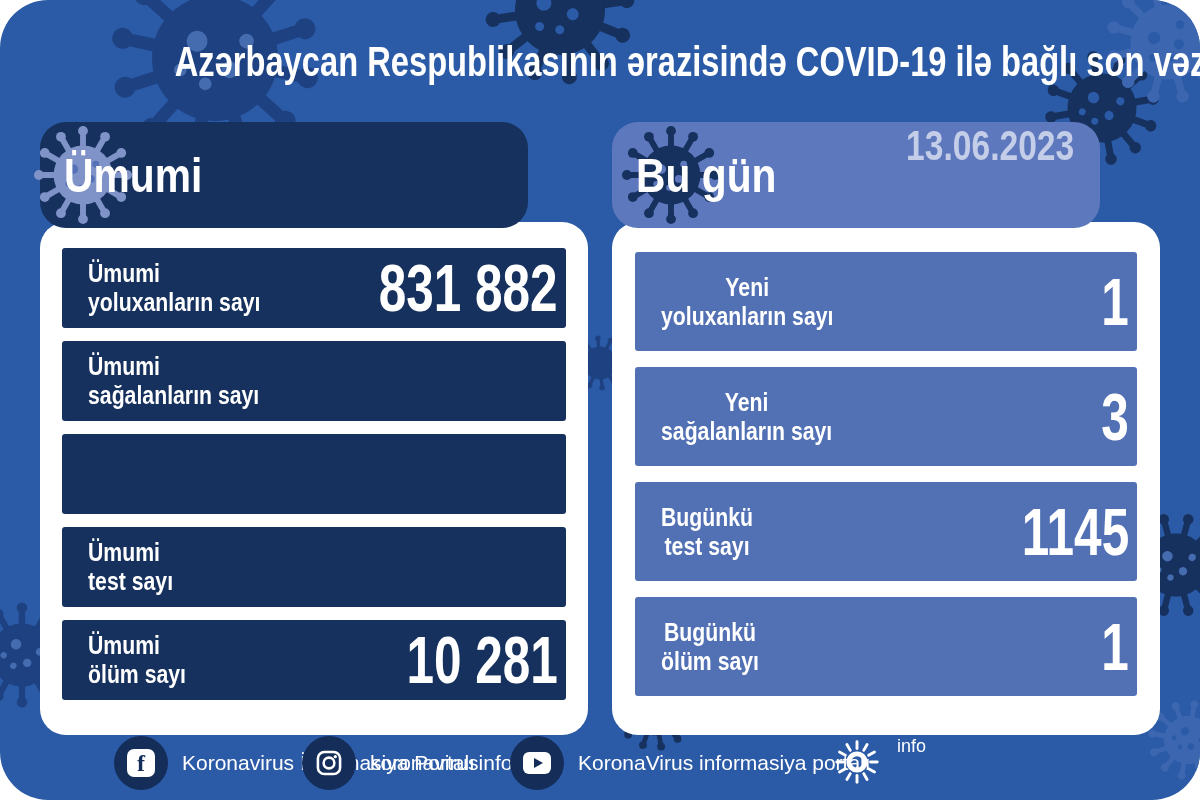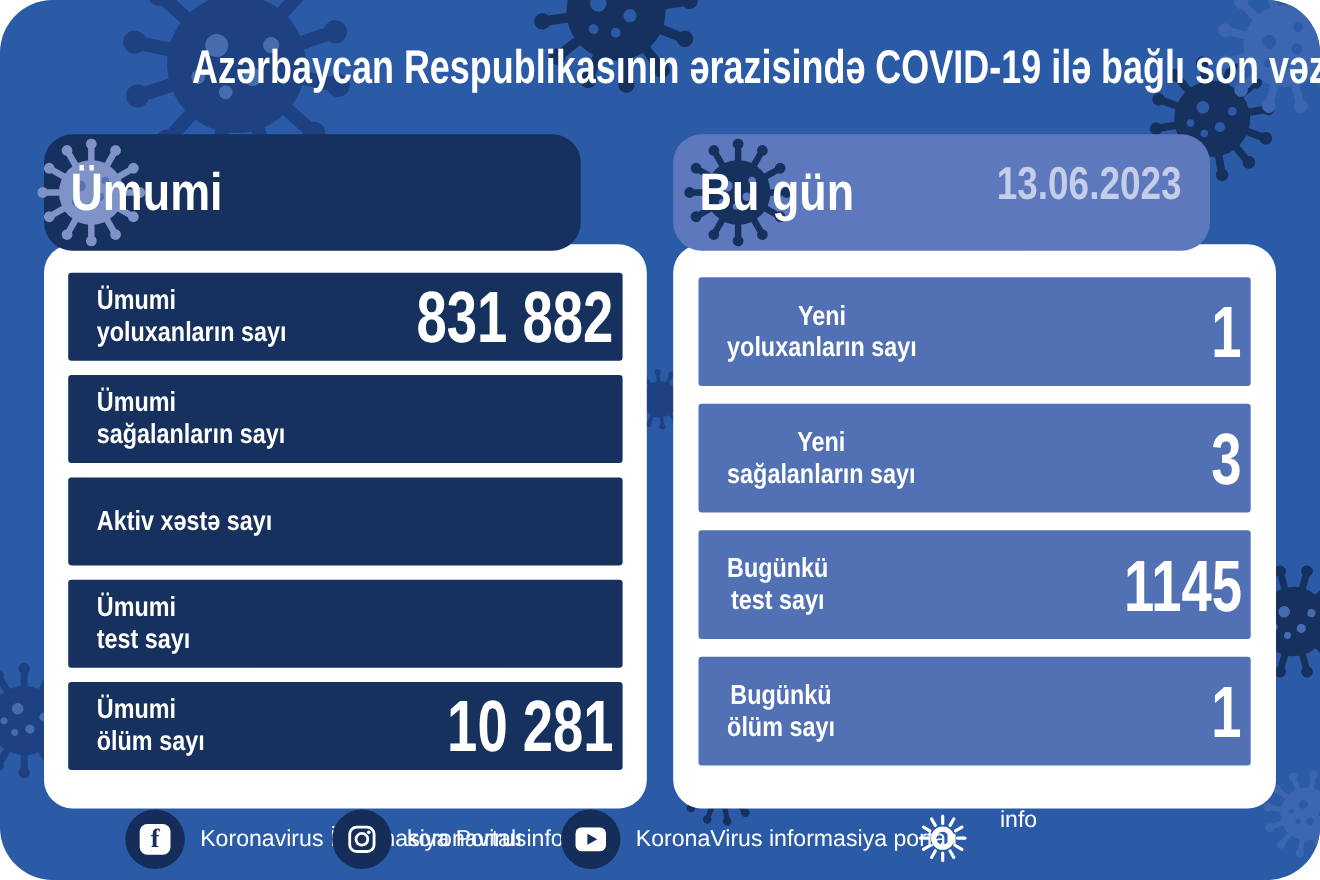--- a/index.html
+++ b/index.html
@@ -27,21 +27,21 @@
     display:flex;align-items:center;}
   .col.left  .header-bar{background:var(--navy);}
   .col.right .header-bar{background:var(--peri-header);}
   .header-virus{position:absolute;top:4px;width:98px;height:98px;}
   .col.left  .header-virus{left:-6px;}
   .col.right .header-virus{left:10px;}
   .header-text{position:relative;color:#fff;font-weight:bold;font-size:48px;}
   .col.left  .header-text{margin-left:24px;}
   .col.right .header-text{margin-left:24px;}
   .header-text .cond{transform:scaleX(.85);transform-origin:left center;}
-  .header-date{position:absolute;right:26px;top:0;bottom:16px;display:flex;align-items:center;
+  .header-date{position:absolute;right:26px;top:0;bottom:16px;display:flex;
     color:var(--date-text);font-weight:bold;font-size:42px;}
   .header-date .cond{transform:scaleX(.8);transform-origin:right center;}
 
   .panel{position:absolute;top:100px;left:0;width:548px;height:513px;
     background:var(--white);border-radius:26px;z-index:1;
     display:flex;flex-direction:column;box-sizing:border-box;}
   .col.left  .panel{padding:26px 22px 0 22px;gap:13px;}
   .col.right .panel{padding:30px 23px 0 23px;gap:16px;}
 
   .row{display:flex;align-items:center;justify-content:space-between;
@@ -59,21 +59,21 @@
   .social{position:absolute;display:flex;align-items:center;gap:14px;height:58px;
     color:#fff;font-size:21px;}
   .social.fb{left:114px;} .social.ig{left:302px;} .social.yt{left:510px;}
   .icon-circle{width:54px;height:54px;border-radius:50%;background:var(--icon-circle);
     display:flex;align-items:center;justify-content:center;flex:none;}
   .fb-square{width:28px;height:28px;border-radius:7px;background:#fff;
     display:flex;align-items:center;justify-content:center;
     color:var(--icon-circle);font-weight:bold;font-size:24px;font-family:"Liberation Serif",serif;}
   .logo{position:absolute;left:832px;top:-4px;display:flex;align-items:center;gap:12px;height:64px;}
   .logo-text{color:#fff;font-weight:bold;font-size:42px;letter-spacing:-1px;}
-  .logo-sup{color:#fff;font-size:21px;position:relative;top:-16px;margin-left:15px;font-weight:normal;}
+  .logo-sup{color:#fff;font-size:18px;position:relative;top:-16px;margin-left:3px;font-weight:normal;}
 </style>
 </head>
 <body>
 
 <svg width="0" height="0" style="position:absolute">
   <defs>
     <g id="virus" stroke-linecap="round">
       <g stroke-width="6">
         <line x1="28" y1="0" x2="40" y2="0"></line>
           <line x1="24.2" y1="14" x2="34.6" y2="20"></line>
@@ -144,21 +144,20 @@
     </div>
     <div class="panel">
       <div class="row">
         <div class="row-label"><span class="cond"><span class="lbl-line">Ümumi</span><span class="lbl-line">yoluxanların sayı</span></span></div>
         <div class="row-value"><span class="cond">831 882</span></div>
       </div>
       <div class="row">
         <div class="row-label"><span class="cond"><span class="lbl-line">Ümumi</span><span class="lbl-line">sağalanların sayı</span></span></div>
       </div>
       <div class="row">
-        <div class="row-label"><span class="cond"><span class="lbl-line">Aktiv xəstə sayı</span><span class="lbl-line"></span></span></div>
       </div>
       <div class="row">
         <div class="row-label"><span class="cond"><span class="lbl-line">Ümumi</span><span class="lbl-line">test sayı</span></span></div>
       </div>
       <div class="row">
         <div class="row-label"><span class="cond"><span class="lbl-line">Ümumi</span><span class="lbl-line">ölüm sayı</span></span></div>
         <div class="row-value"><span class="cond">10 281</span></div>
       </div>
     </div>
   </div>

